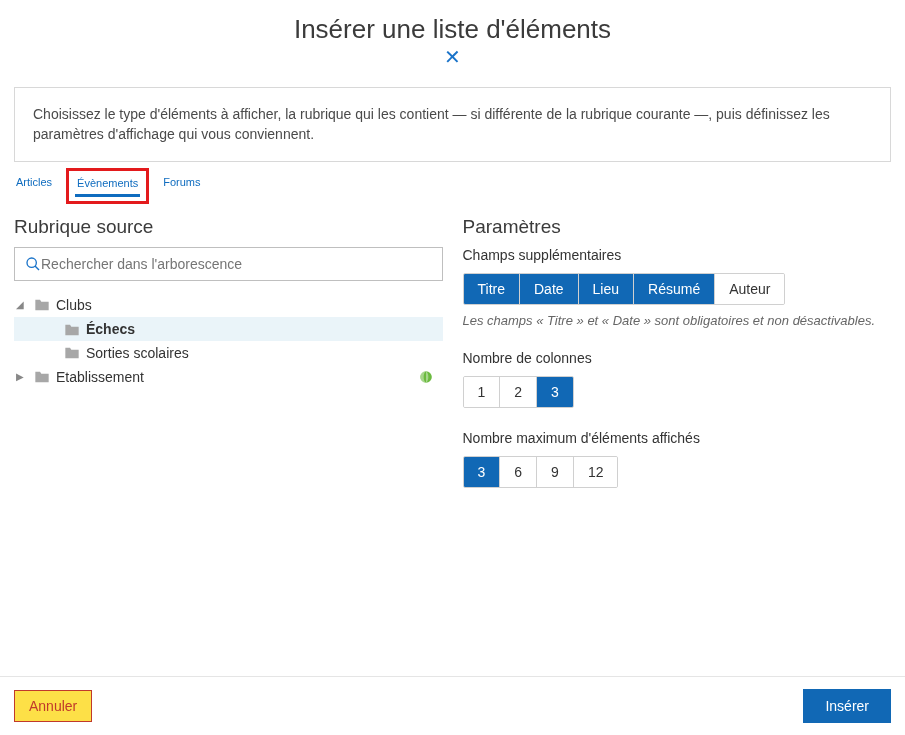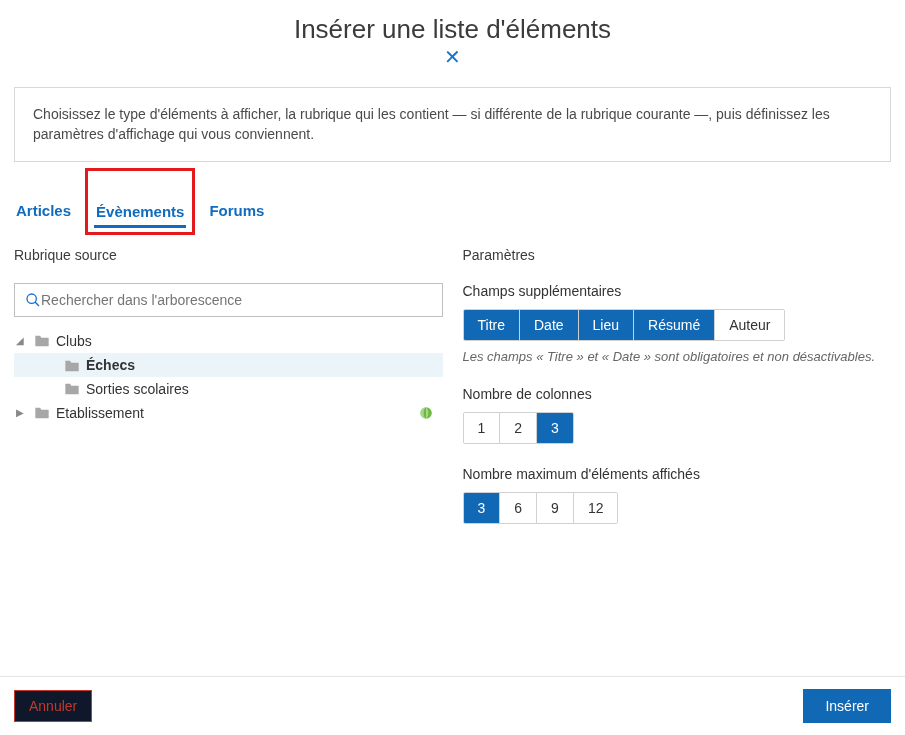--- a/index.html
+++ b/index.html
@@ -37,26 +37,25 @@
       line-height: 1.45;
       color: #4a4a4a;
     }
     .tabs {
       margin: 4px 14px 2px;
       display: flex;
       gap: 16px;
     }
     .tab {
       color: #0f6cbf;
-      font-size: 15px;
-      font-weight: 700;
+      font-size: 11px;
+      font-weight: 400;
       padding: 4px 2px 8px;
       cursor: pointer;
       position: relative;
-      margin-top: 26px;
     }
     .tab-active::after {
       content: "";
       position: absolute;
       left: 0; right: 0; bottom: 0;
       height: 3px;
       background: #0f6cbf;
     }
     .tab-highlight {
       border: 3px solid #e31a1c;
@@ -64,24 +63,24 @@
       margin: -4px -4px 0px;
     }
     .content {
       display: flex;
       gap: 20px;
       padding: 10px 14px 0;
     }
     .left-col { flex: 1; }
     .right-col { flex: 1; }
     .section-title {
-      font-size: 14px;
+      font-size: 19px;
       font-weight: 400;
       color: #3b3b3b;
-      margin-bottom: 20px;
+      margin-bottom: 9px;
     }
     .search-box {
       display: flex;
       align-items: center;
       border: 1px solid #bfbfbf;
       padding: 8px 10px;
     }
     .search-icon {
       width: 16px; height: 16px;
       stroke: #1a73c9;
@@ -166,21 +165,21 @@
       position: absolute;
       bottom: 0; left: 0; right: 0;
       border-top: 1px solid #e5e5e5;
       padding: 12px 14px;
       display: flex;
       justify-content: space-between;
       align-items: center;
     }
     .btn-cancel {
       border: 1px solid #c0392b;
-      background: #0f172a;
+      background: #fde047;
       color: #c0392b;
       padding: 7px 14px;
       font-size: 14px;
       cursor: pointer;
     }
     .btn-insert {
       border: none;
       background: #1168b5;
       color: #fff;
       padding: 9px 22px;

